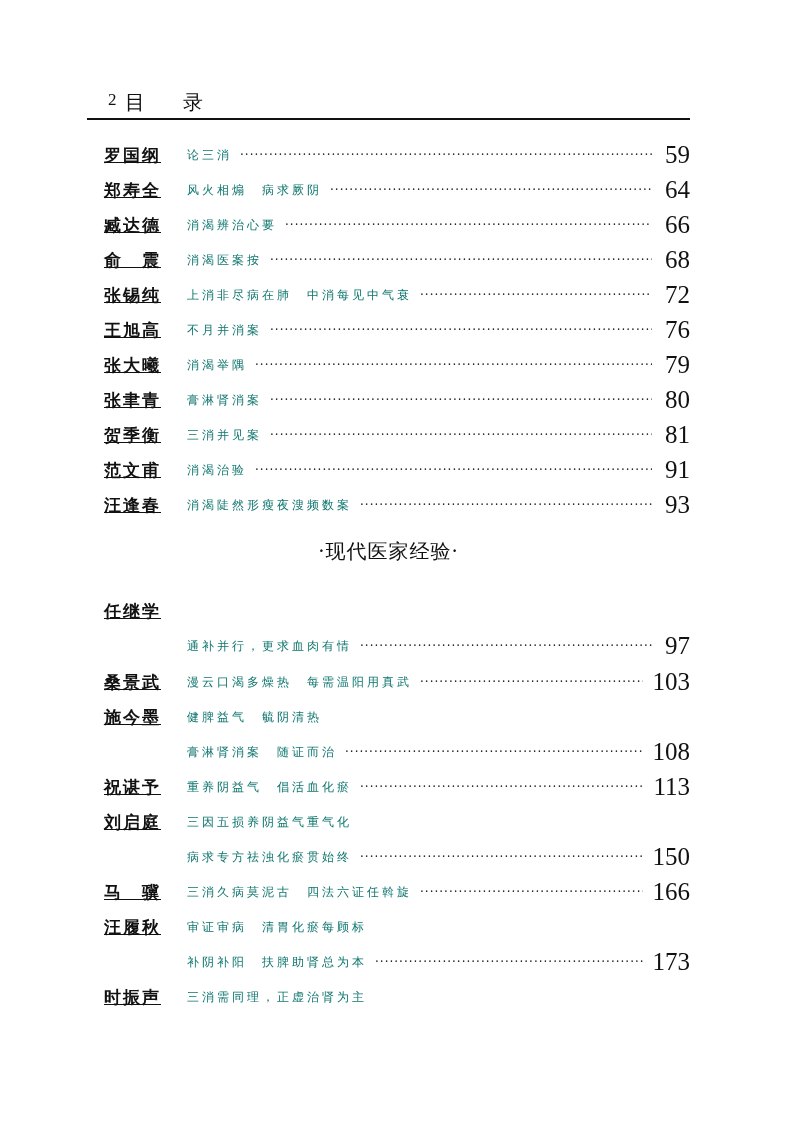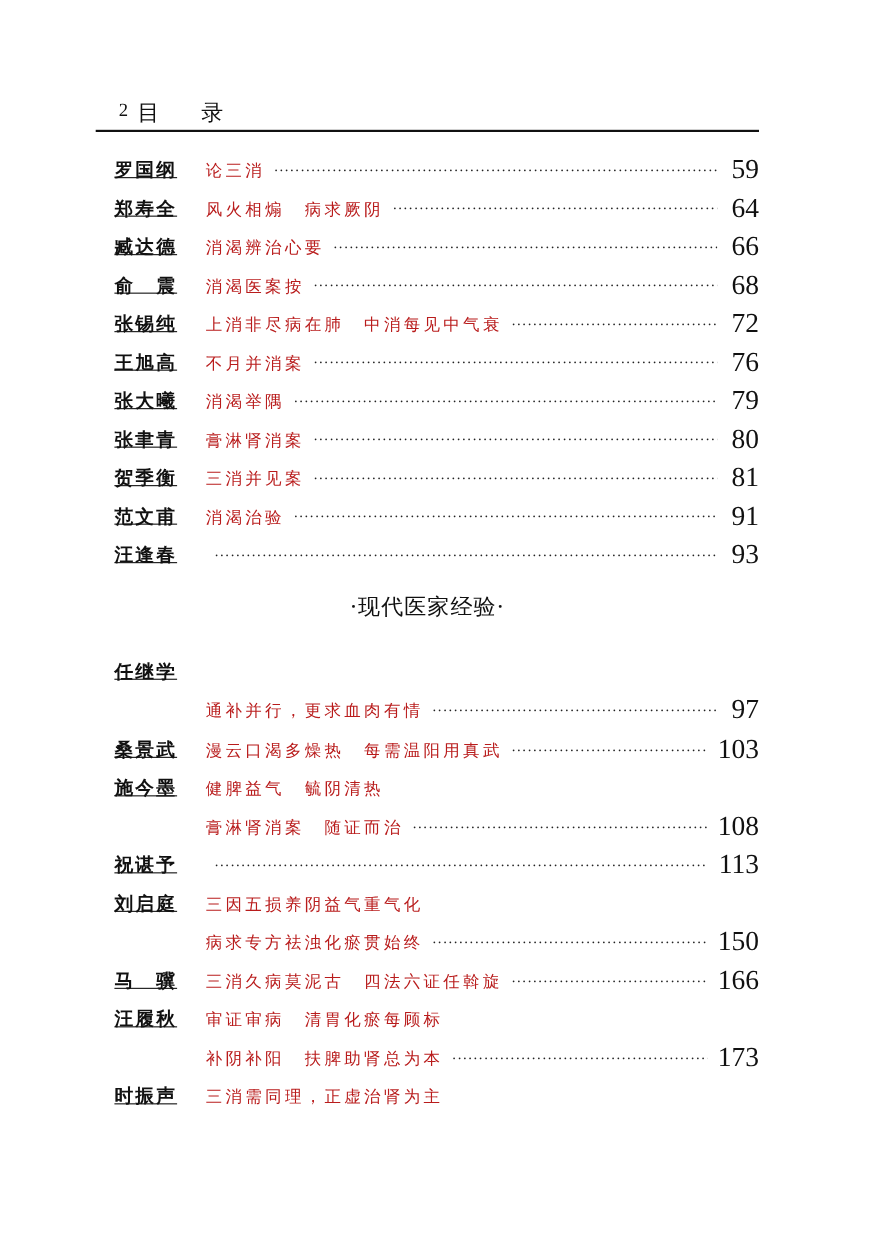--- a/index.html
+++ b/index.html
@@ -5,21 +5,21 @@
   html, body { margin: 0; padding: 0; background: #ffffff; }
   body { width: 793px; height: 1122px; position: relative; overflow: hidden;
          font-family: "DejaVu Serif", "Liberation Serif", serif; color: #111; }
   .header { position: absolute; left: 87px; top: 82px; width: 603px; height: 36px; }
   .page-num { position: absolute; left: 21px; top: 8px; font-size: 17px; font-family: "Liberation Serif", serif; }
   .header-title { position: absolute; left: 0; right: 0; top: 7px; font-size: 20px; letter-spacing: 38px; padding-left: 38px; }
   .rule { position: absolute; left: 87px; top: 118px; width: 603px; height: 2px; background: #111; }
   .row { position: absolute; left: 88px; width: 602px; height: 30px; font-size: 18px; line-height: 30px; white-space: nowrap; }
   .author { position: absolute; left: 16px; width: 80px; font-weight: bold; letter-spacing: 2px; font-family: "DejaVu Sans", sans-serif; font-size: 17px; text-decoration: underline; }
   .title-wrap { position: absolute; left: 99px; right: 0; display: flex; }
-  .title { letter-spacing: 3px; font-family: "DejaVu Sans", sans-serif; font-size: 15px; font-weight: normal; color: #b91c1c; }
+  .title { letter-spacing: 3px; font-family: "DejaVu Sans", sans-serif; font-size: 12px; font-weight: normal; color: #0f766e; }
   .leader { flex: 1; overflow: hidden; margin: 0 10px 0 8px; font-size: 12px; letter-spacing: 1px; color: #222; }
   .leader::before { content: "··············································································································"; }
   .page { min-width: 28px; text-align: right; font-family: "Liberation Serif", serif; font-size: 25px; }
   .section { position: absolute; left: 87px; width: 603px; top: 538px; text-align: center; font-weight: normal; font-size: 20px; font-family: "DejaVu Serif", serif; letter-spacing: 1px; }
 </style>
 </head>
 <body>
 
 <div class="header">
   <span class="page-num">2</span>
@@ -103,20 +103,21 @@
   <span class="author">范文甫</span>
   <div class="title-wrap">
       <span class="title">消渴治验</span>
       <span class="leader"></span>
       <span class="page">91</span>
     </div>
 </div>
 <div class="row" style="top:490px">
   <span class="author">汪逢春</span>
   <div class="title-wrap">
+      <span class="title">消渴陡然形瘦夜溲频数案</span>
       <span class="leader"></span>
       <span class="page">93</span>
     </div>
 </div>
 
 <div class="section">·现代医家经验·</div>
 
 <div class="row" style="top:596px">
   <span class="author">任继学</span>
 </div>
@@ -144,20 +145,21 @@
 <div class="row" style="top:737px">
   <div class="title-wrap">
       <span class="title">膏淋肾消案　随证而治</span>
       <span class="leader"></span>
       <span class="page">108</span>
     </div>
 </div>
 <div class="row" style="top:772px">
   <span class="author">祝谌予</span>
   <div class="title-wrap">
+      <span class="title">重养阴益气　倡活血化瘀</span>
       <span class="leader"></span>
       <span class="page">113</span>
     </div>
 </div>
 <div class="row" style="top:807px">
   <span class="author">刘启庭</span>
   <div class="title-wrap">
       <span class="title">三因五损养阴益气重气化</span>
     </div>
 </div>

